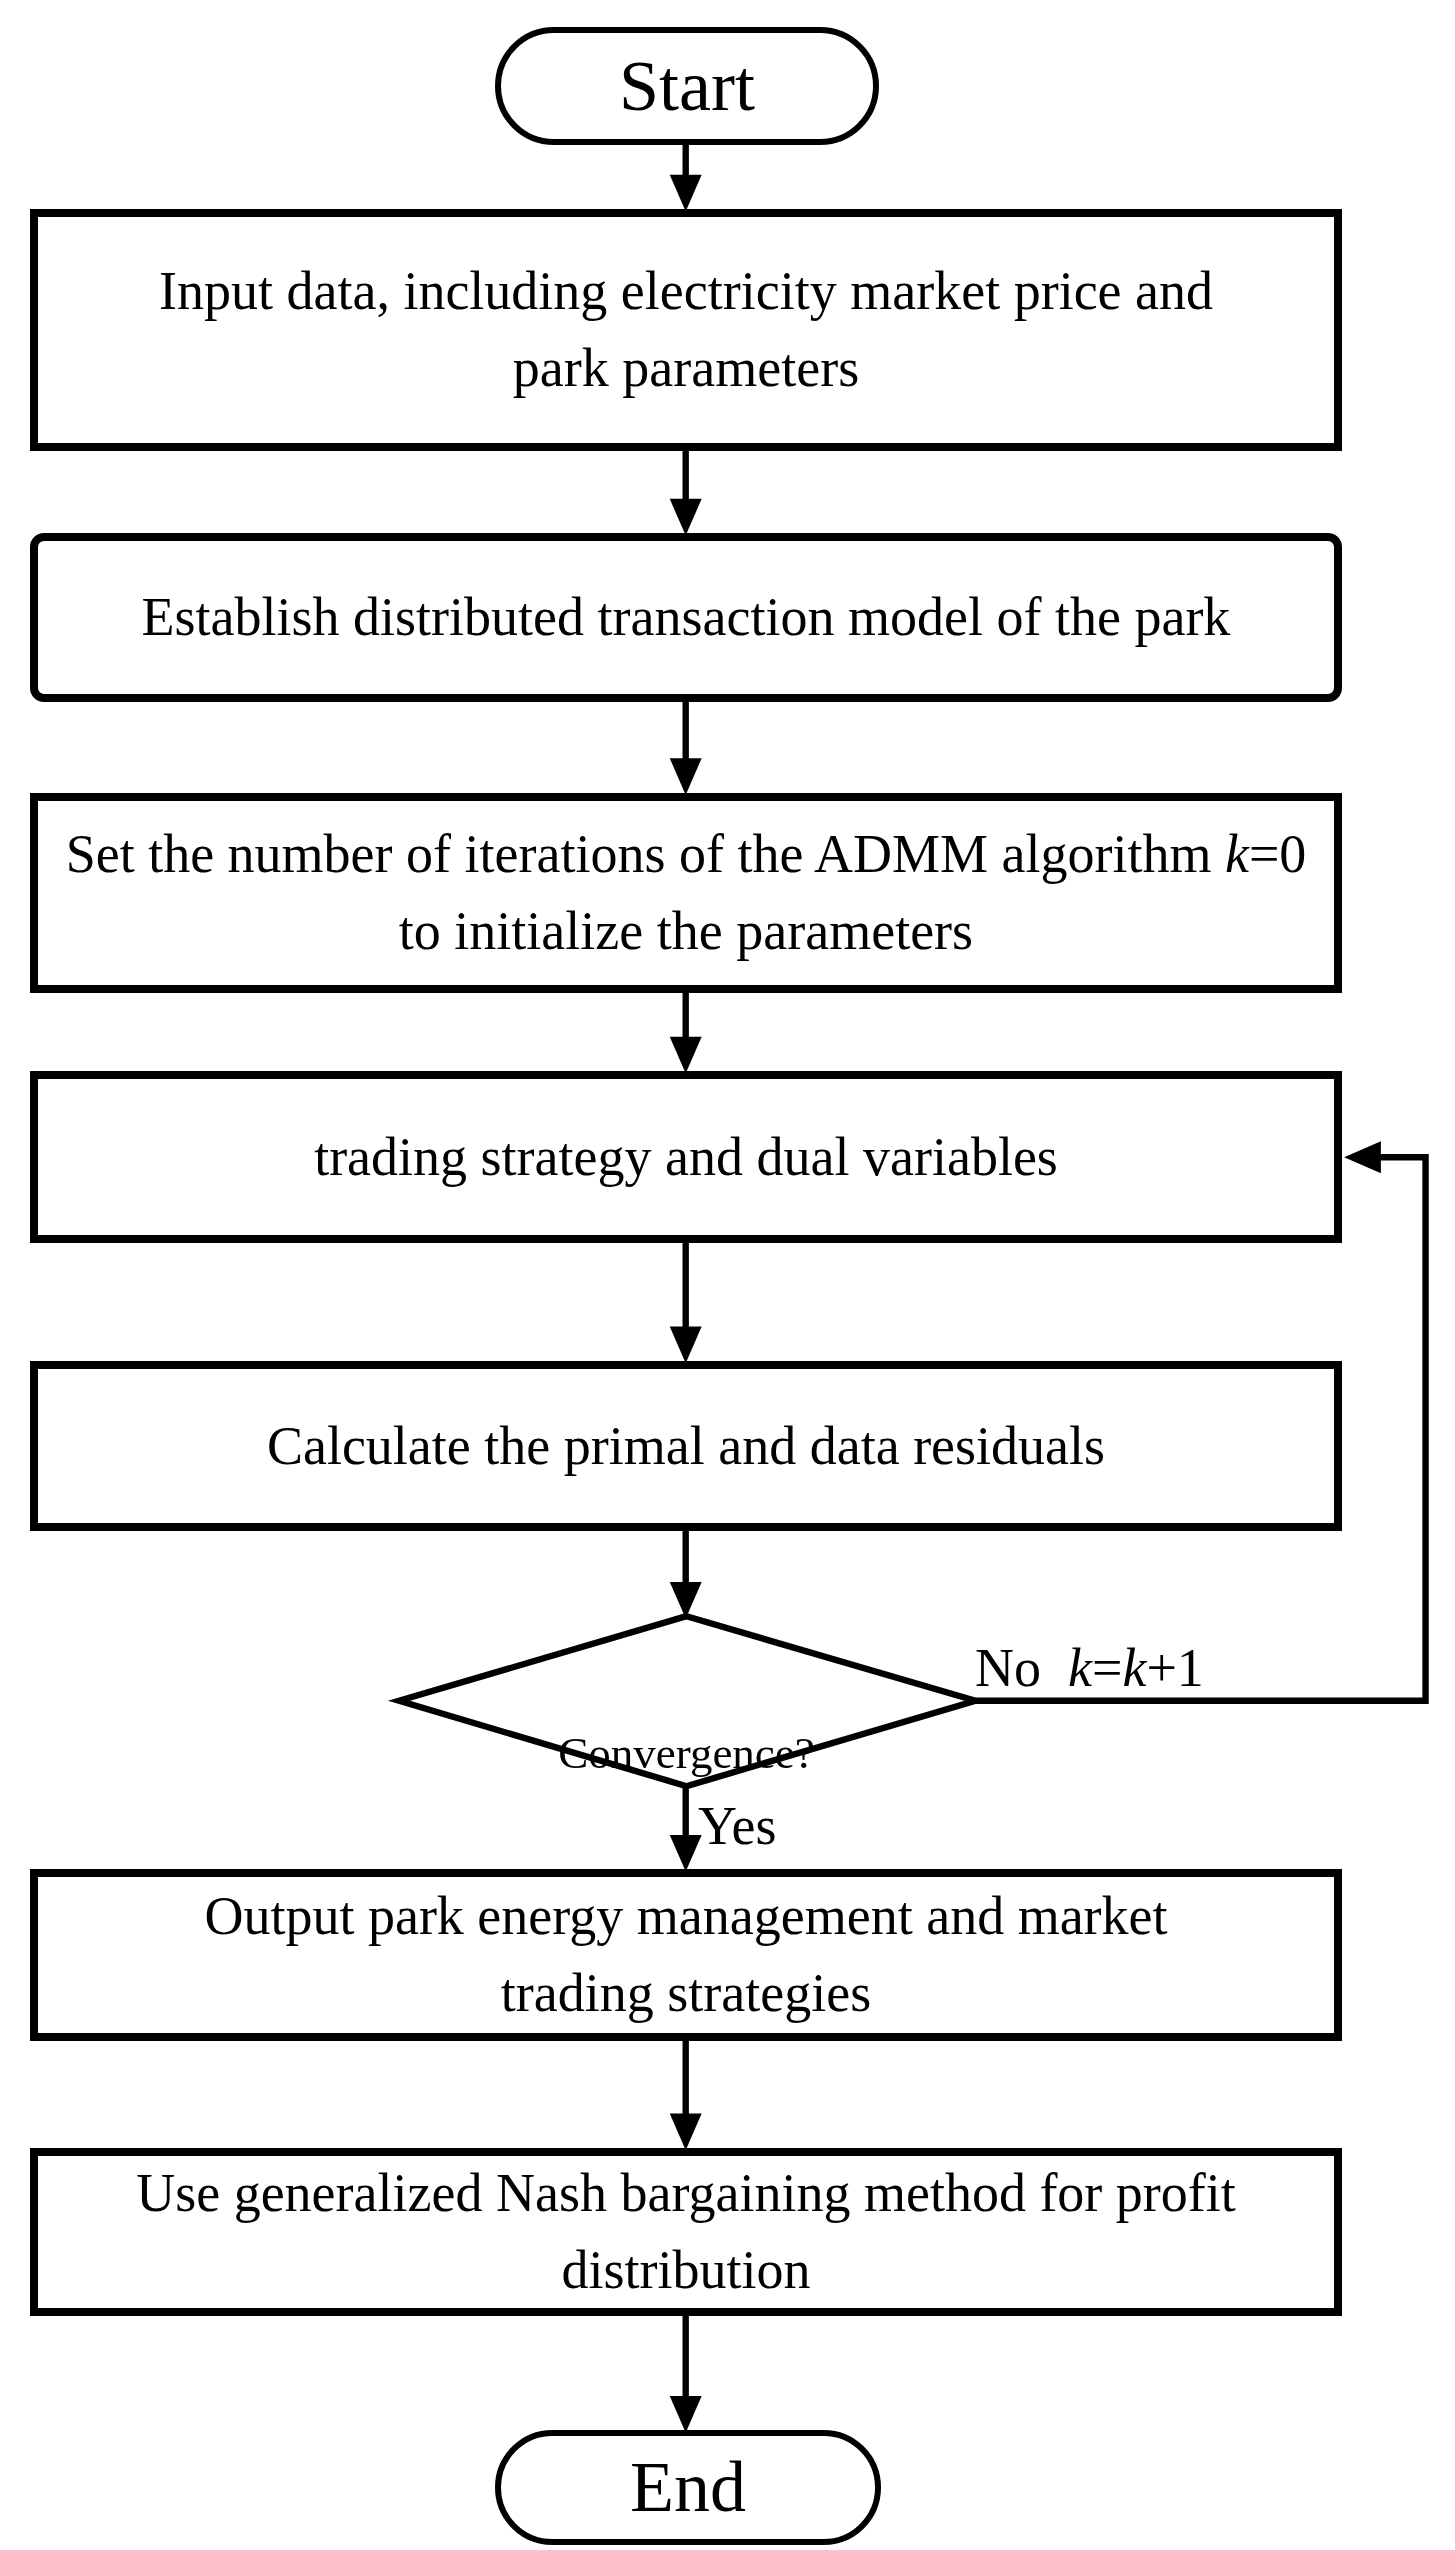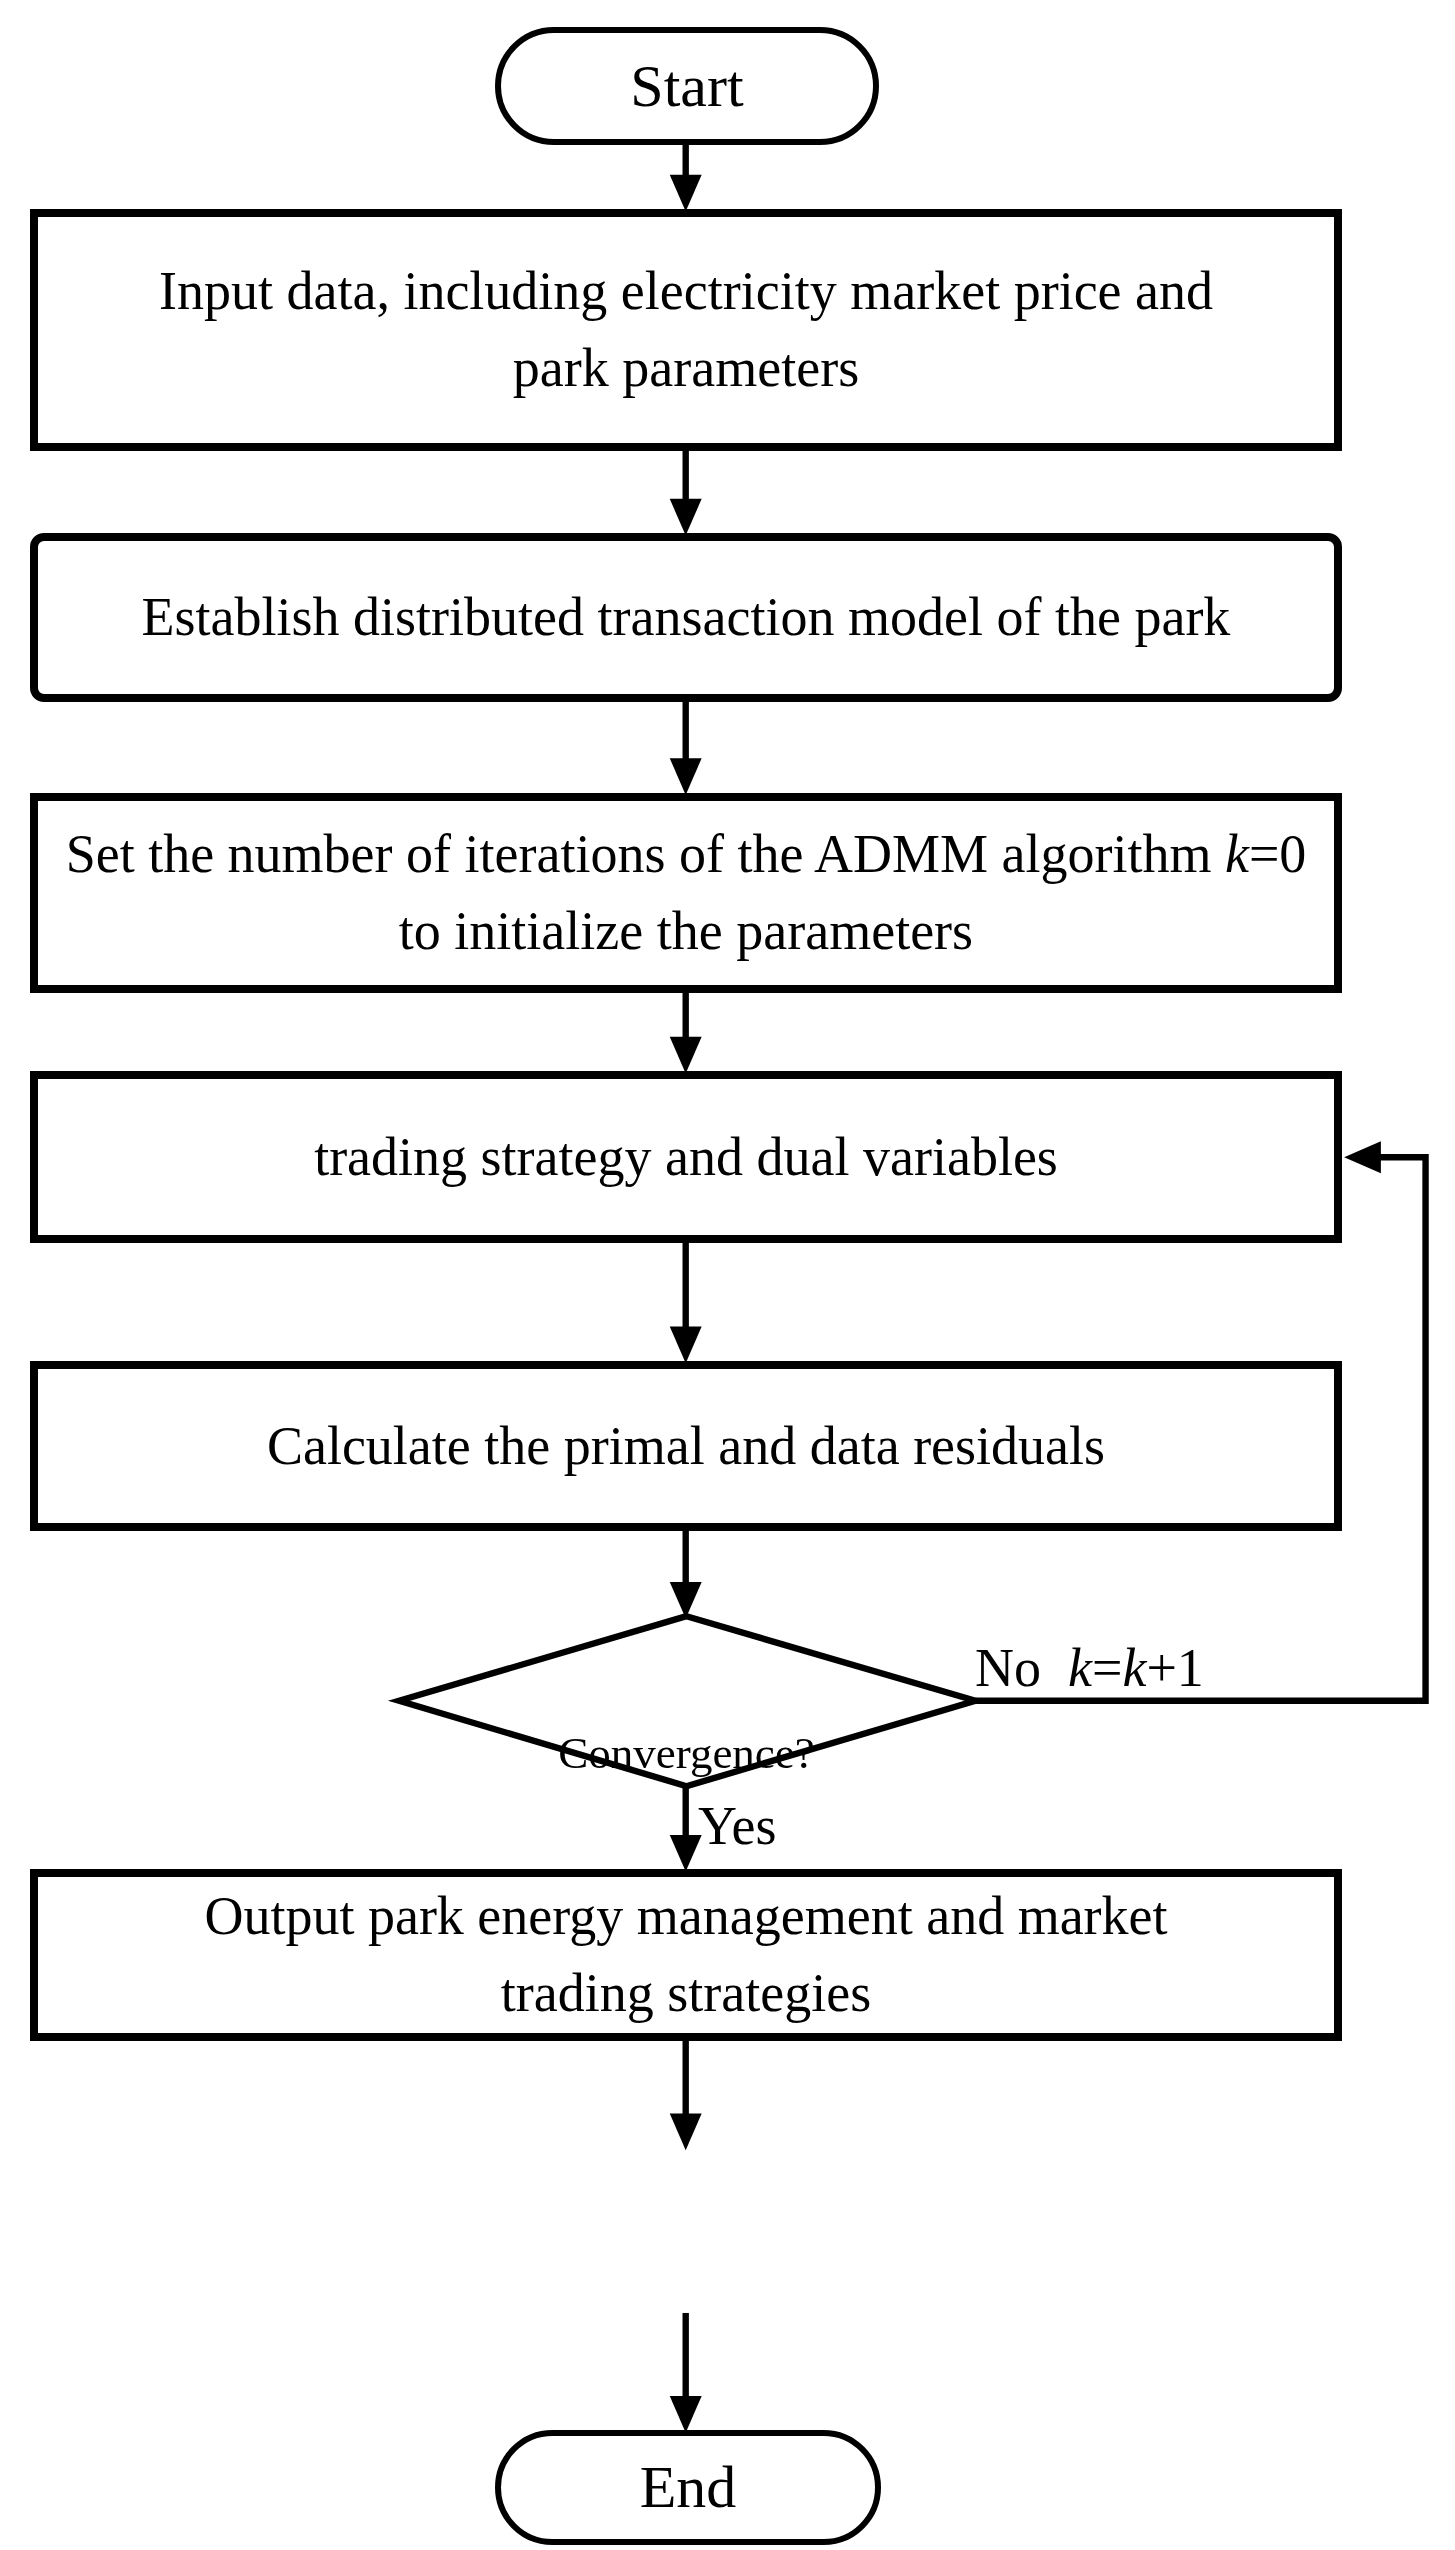--- a/index.html
+++ b/index.html
@@ -28,21 +28,21 @@
     text-align: center;
   }
   .rect {
     left: 30px;
     width: 1312px;
     border: 8px solid #000000;
   }
   .stadium {
     border: 6.4px solid #000000;
     border-radius: 64px;
-    font-size: 60px;
+    font-size: 72px;
   }
   .tline {
     font-size: 54px;
     line-height: 77px;
     white-space: nowrap;
   }
   .diamond-label {
     position: absolute;
     left: 407px;
     top: 1714px;
@@ -132,19 +132,23 @@
   <div class="diamond-label">Convergence?</div>
 
   <div class="edge-label edge-label-no"><span>No&nbsp;&nbsp;</span><i>k</i><span>=</span><i>k</i><span>+1</span></div>
   <div class="edge-label edge-label-yes">Yes</div>
 
   <div class="node rect" style="top:1869px; height:172px;text-align:right;">
     <div class="tline">Output park energy management and market</div>
     <div class="tline">trading strategies</div>
   </div>
 
+  <div class="node rect" style="top:2148px; height:168px;">
+    <div class="tline">Use generalized Nash bargaining method for profit</div>
+    <div class="tline">distribution</div>
+  </div>
 
   <div class="node stadium" style="left:495px; top:2430px; width:386px; height:115px;">
     <span class="stadium-text">End</span>
   </div>
 
 </div>
 
 
 </body></html>

